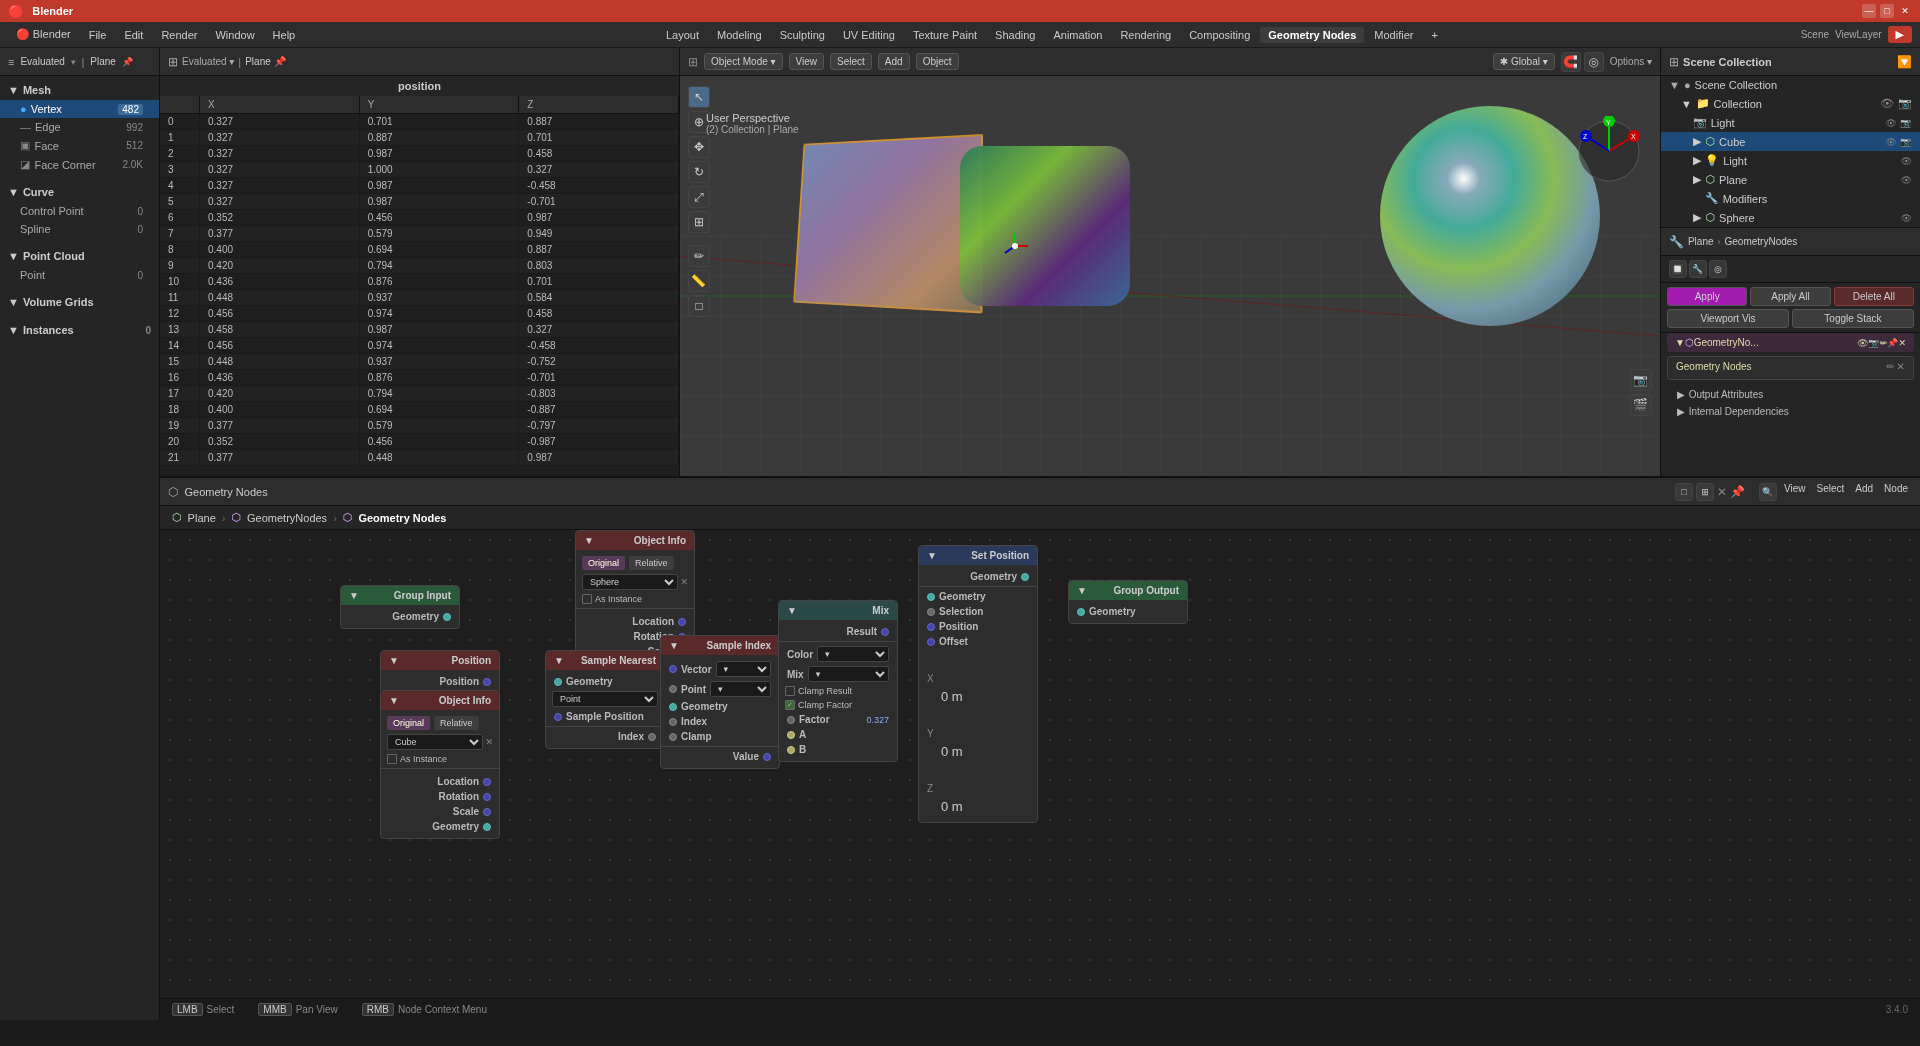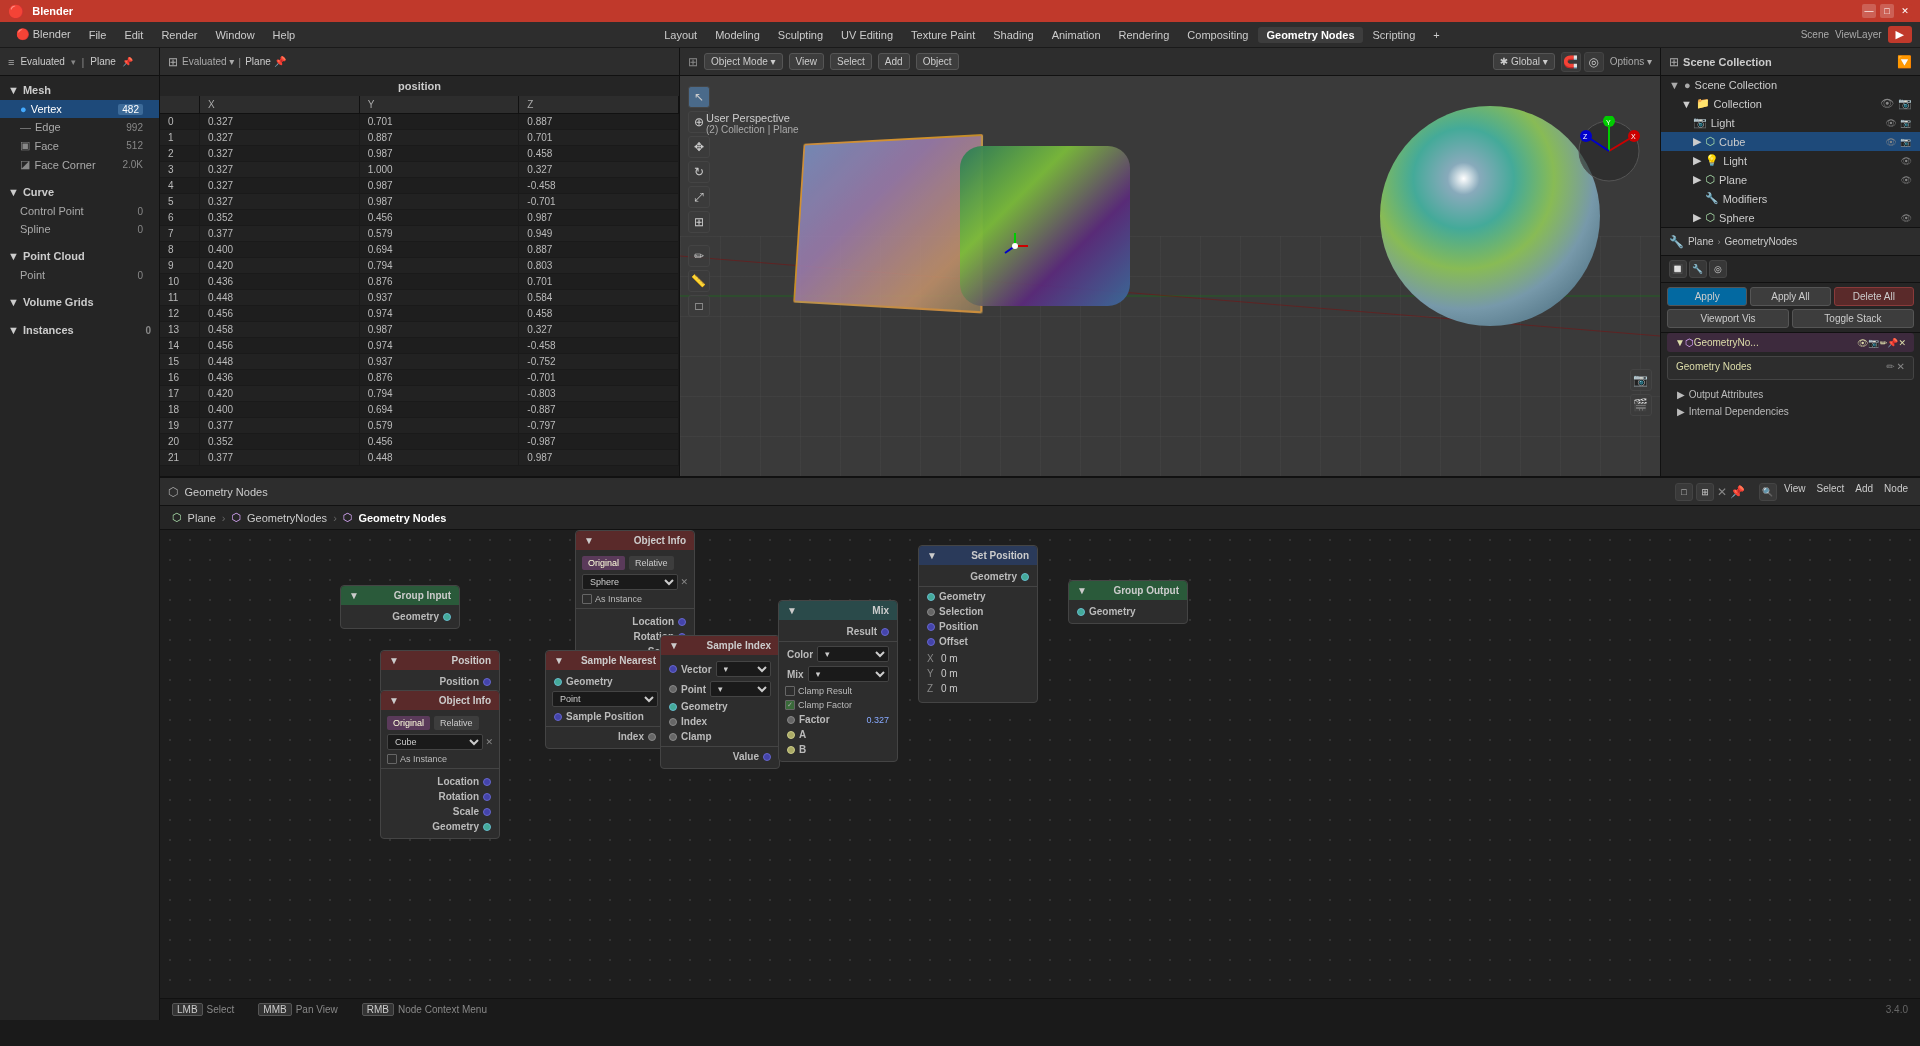--- a/index.html
+++ b/index.html
@@ -397,21 +397,21 @@
       padding: 4px 8px;
       font-size: 10px;
     }
     .xyz-row {
       display: flex;
       align-items: center;
       gap: 4px;
       padding: 2px 0;
     }
     .xyz-label { color: #888; font-size: 10px; width: 10px; }
-    .xyz-val { color: #ccc; font-size: 10px; }
+    .xyz-val { color: #ccc; font-size: 13px; margin-top: 36px; }
 
     
     .add-modifier-btn {
       width: 100%;
       padding: 4px;
       background: #3d3d3d;
       border: 1px dashed #555;
       border-radius: 3px;
       color: #ccc;
       text-align: center;
@@ -514,21 +514,21 @@
   <div class="menu-item">Layout</div>
   <div class="menu-item">Modeling</div>
   <div class="menu-item">Sculpting</div>
   <div class="menu-item">UV Editing</div>
   <div class="menu-item">Texture Paint</div>
   <div class="menu-item">Shading</div>
   <div class="menu-item">Animation</div>
   <div class="menu-item">Rendering</div>
   <div class="menu-item">Compositing</div>
   <div class="menu-item" style="background:#3d3d3d;color:#fff;font-weight:bold;">Geometry Nodes</div>
-  <div class="menu-item">Scripting</div>
+  <div class="menu-item">Modifier</div>
   <div class="menu-item">+</div>
   <div style="flex:1;"></div>
   <div style="display:flex;align-items:center;gap:6px;color:#aaa;font-size:10px;">
     <span>Scene</span>
     <span>ViewLayer</span>
     <div class="menu-item" style="background:#c0392b;color:white;">▶</div>
   </div>
 </div>
 
 <div id="main-layout">
@@ -932,21 +932,21 @@
         <div style="display:flex;gap:2px;padding:4px 8px;border-bottom:1px solid #111;background:#252525;">
           <div style="display:flex;gap:2px;">
             <span class="toolbar-icon-btn" style="position:static;width:18px;height:18px;font-size:9px;">🔲</span>
             <span class="toolbar-icon-btn" style="position:static;width:18px;height:18px;font-size:9px;">🔧</span>
             <span class="toolbar-icon-btn" style="position:static;width:18px;height:18px;font-size:9px;">◎</span>
           </div>
         </div>
 
         <div style="padding:4px 6px;border-bottom:1px solid #111;">
           <div style="display:flex;gap:3px;margin-bottom:3px;">
-            <button style="flex:1;padding:3px 6px;background:#0369a1;border:1px solid #555;border-radius:3px;color:#ccc;font-size:10px;cursor:pointer;">Apply</button>
+            <button style="flex:1;padding:3px 6px;background:#a21caf;border:1px solid #555;border-radius:3px;color:#ccc;font-size:10px;cursor:pointer;">Apply</button>
             <button style="flex:1;padding:3px 6px;background:#3d3d3d;border:1px solid #555;border-radius:3px;color:#ccc;font-size:10px;cursor:pointer;">Apply All</button>
             <button style="flex:1;padding:3px 6px;background:#5a2a2a;border:1px solid #8a3a3a;border-radius:3px;color:#ccc;font-size:10px;cursor:pointer;">Delete All</button>
           </div>
           <div style="display:flex;gap:3px;">
             <button style="flex:1;padding:3px 6px;background:#3d3d3d;border:1px solid #555;border-radius:3px;color:#ccc;font-size:10px;cursor:pointer;">Viewport Vis</button>
             <button style="flex:1;padding:3px 6px;background:#3d3d3d;border:1px solid #555;border-radius:3px;color:#ccc;font-size:10px;cursor:pointer;">Toggle Stack</button>
           </div>
         </div>
 
 

